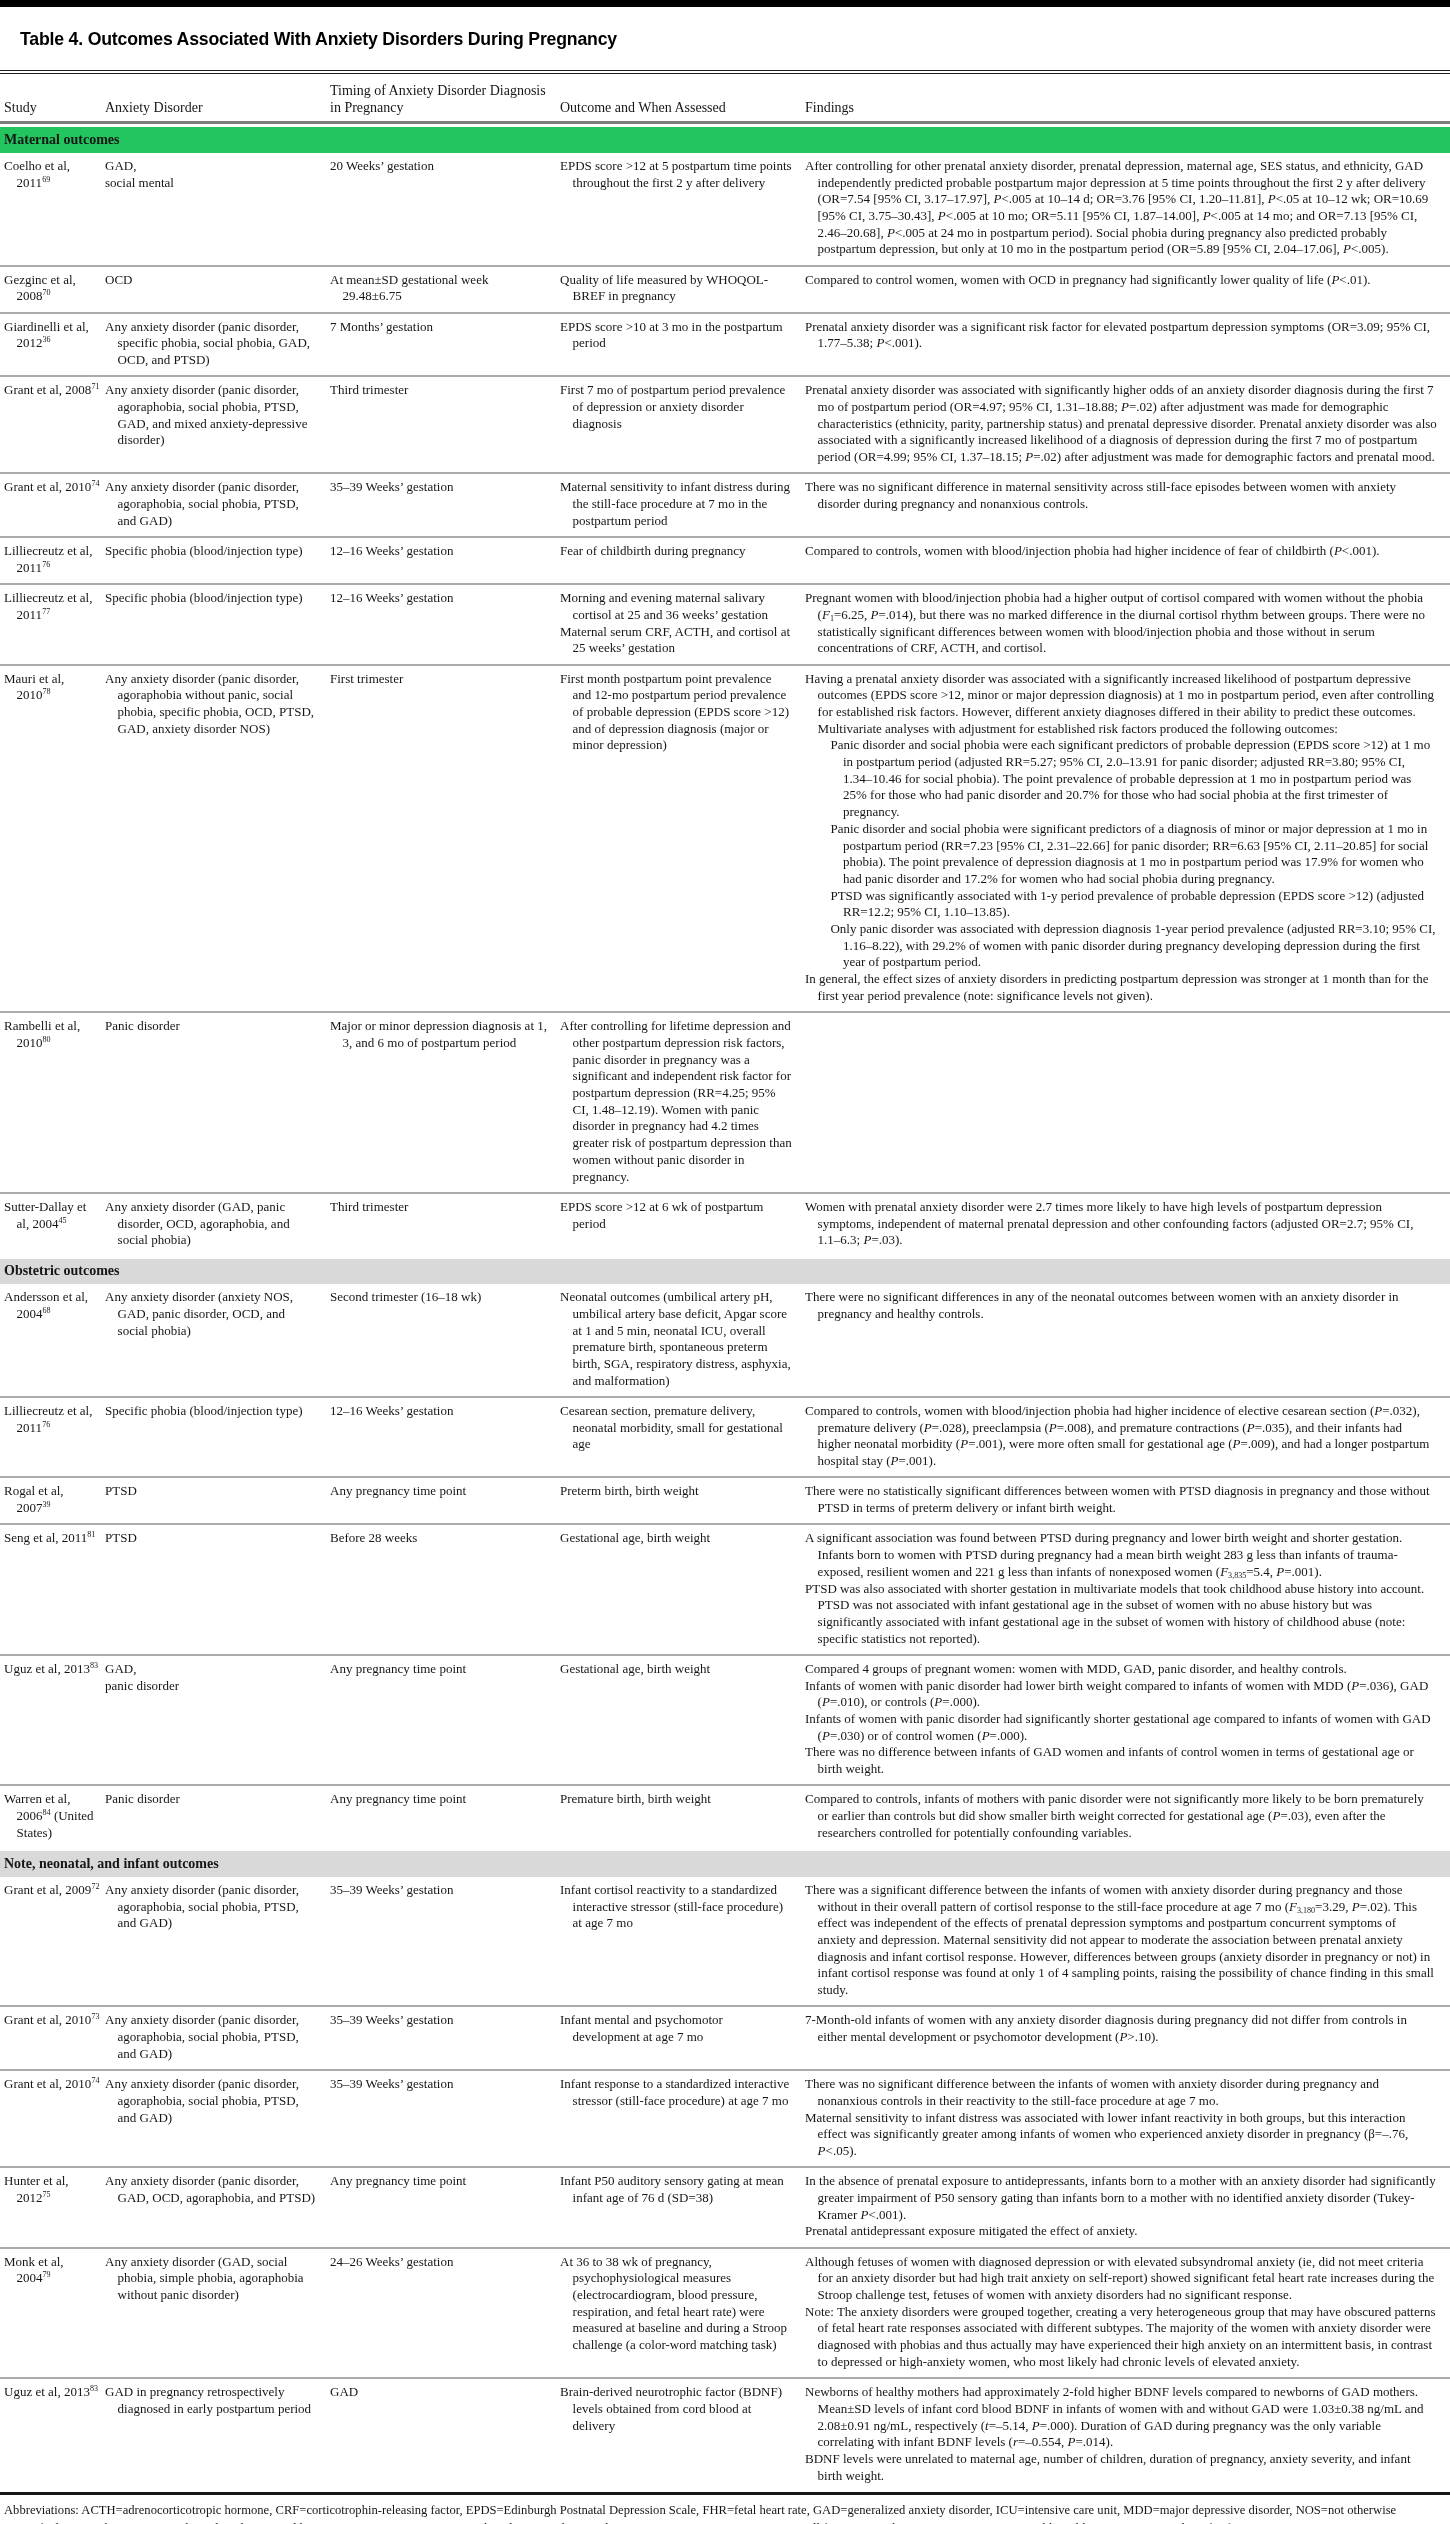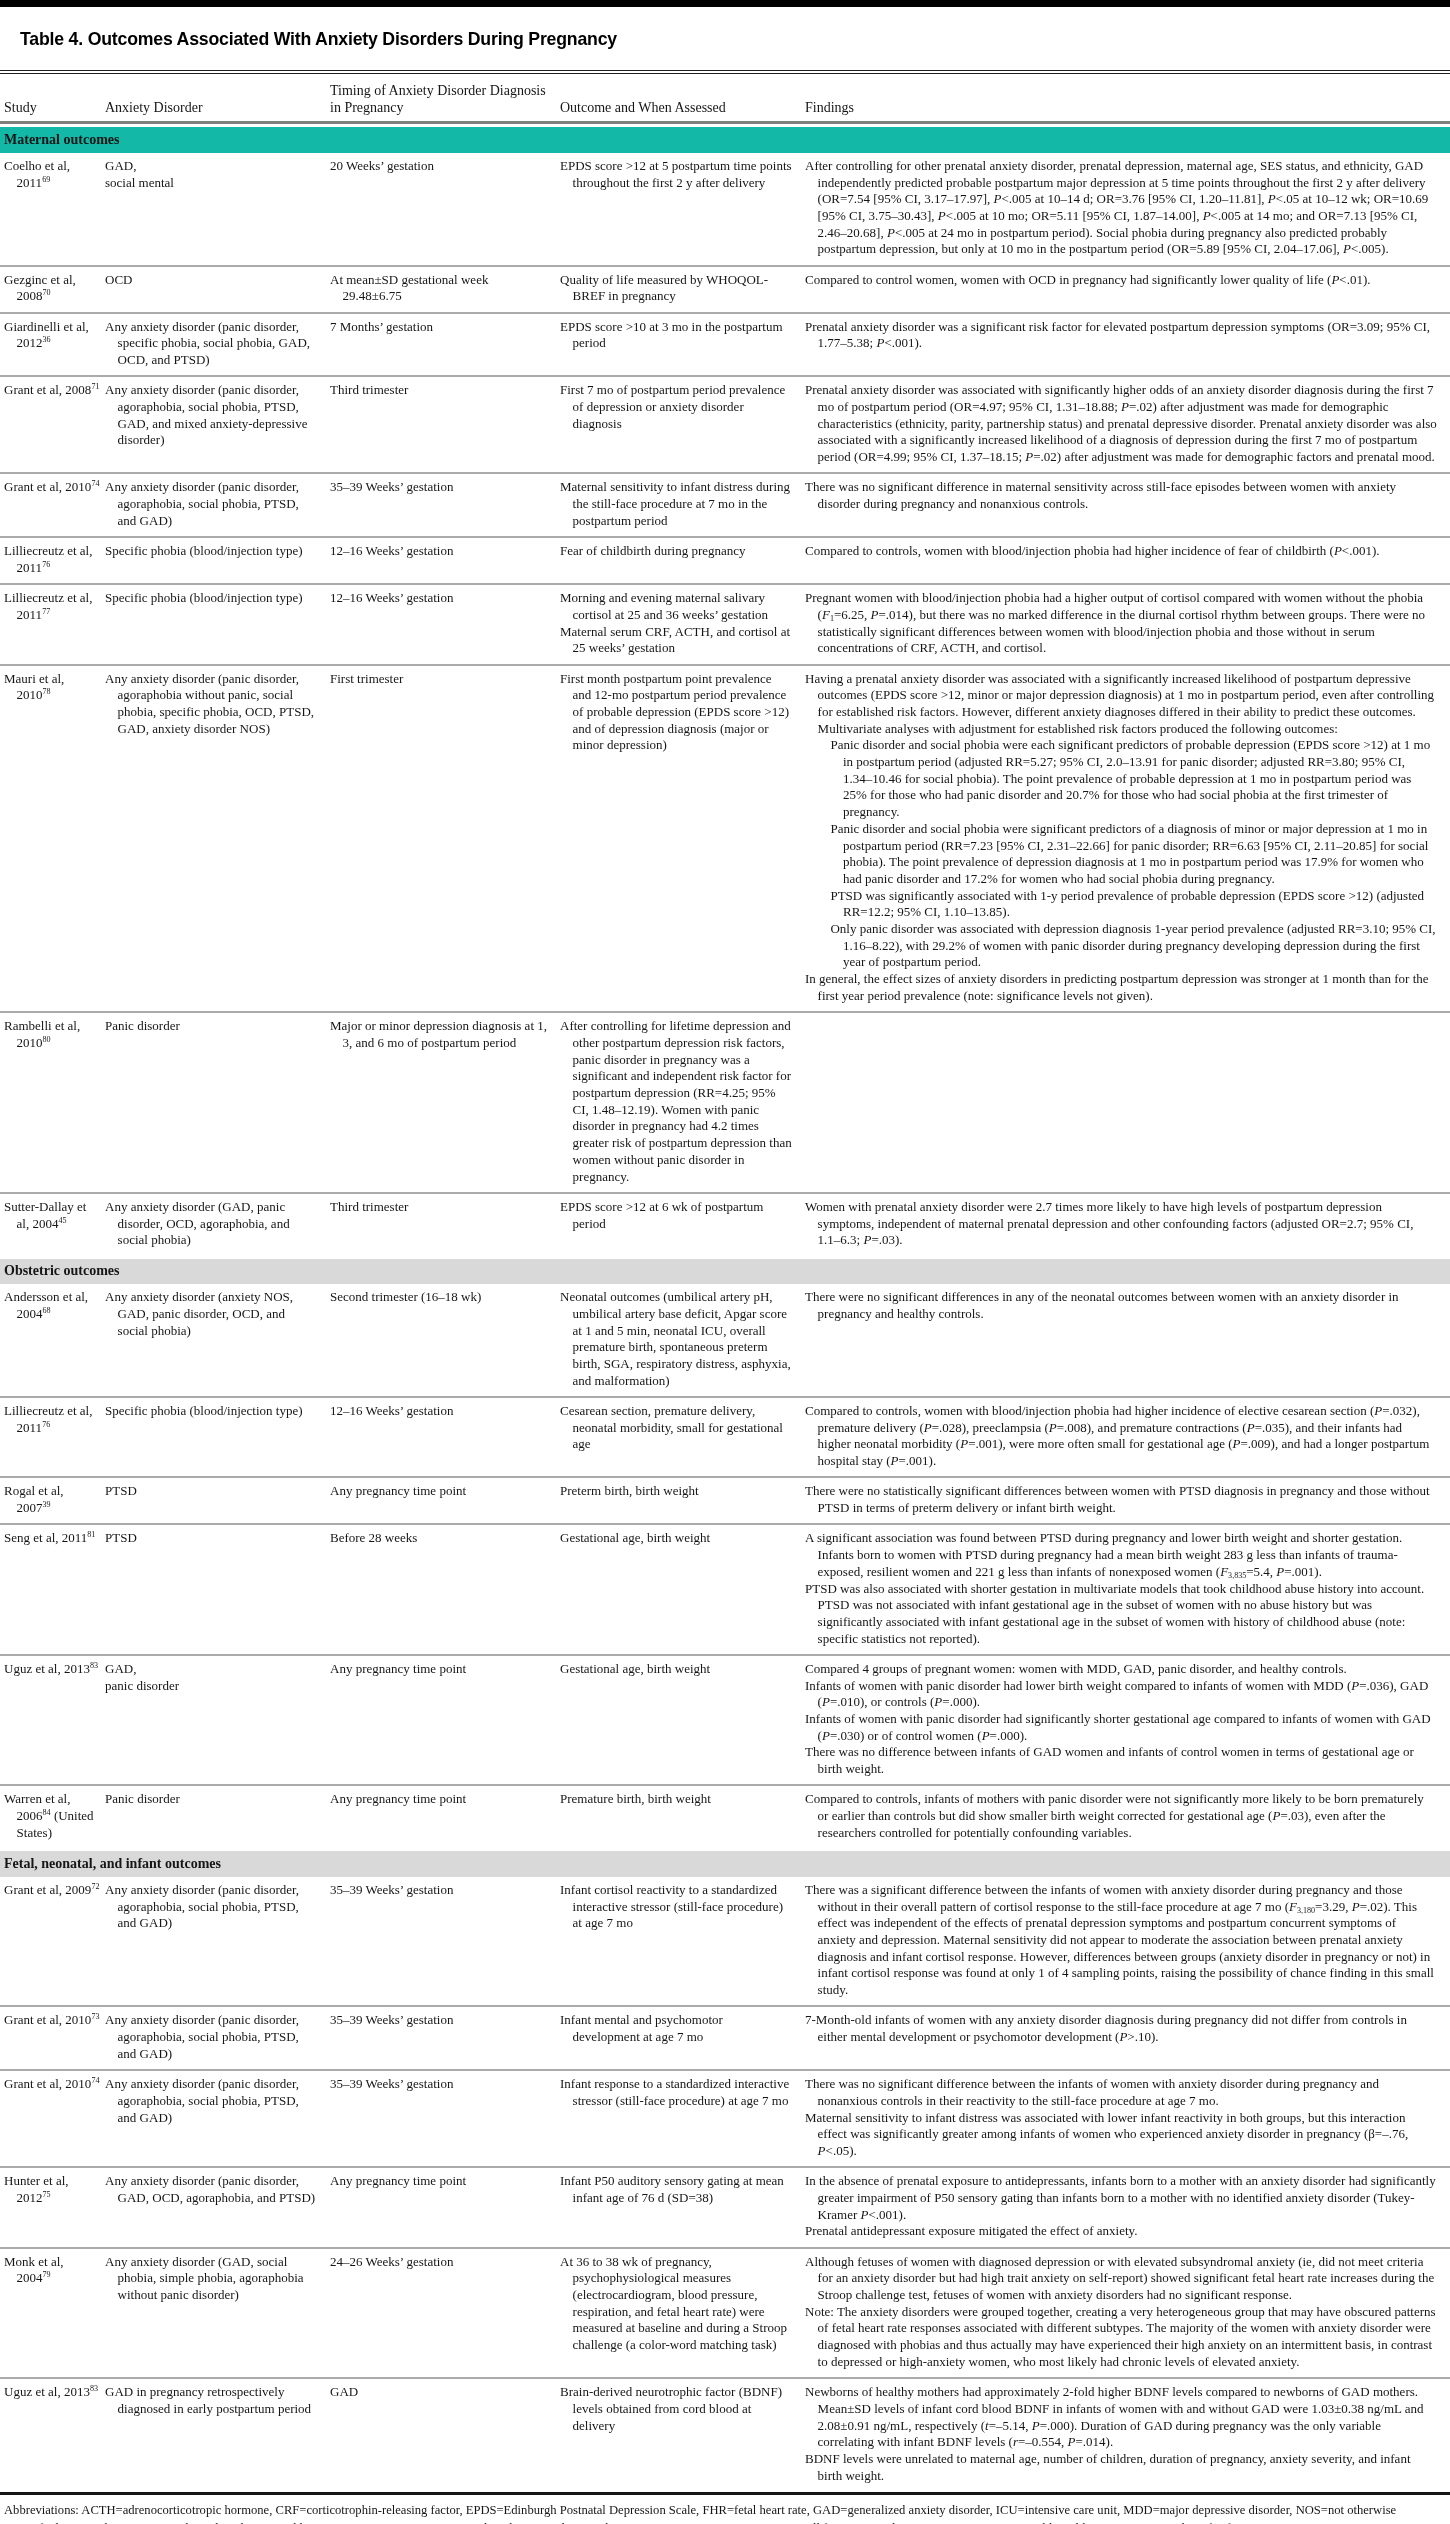--- a/index.html
+++ b/index.html
@@ -36,21 +36,21 @@
 
   <div class="grid thead">
     <div class="hc c1">Study</div>
     <div class="hc c2">Anxiety Disorder</div>
     <div class="hc c3">Timing of Anxiety Disorder Diagnosis in Pregnancy</div>
     <div class="hc c4">Outcome and When Assessed</div>
     <div class="hc c5">Findings</div>
   </div>
 
   <div id="tbody">
-      <div class="band" style="background: #14b8a6;">Maternal outcomes</div>
+      <div class="band" style="background: #22c55e;">Maternal outcomes</div>
       <div class="grid row first">
         <div class="cell c1">
           <div class="hang">Coelho et al, 2011<sup>69</sup></div>
         </div>
         <div class="cell c2">
           <div class="hang">GAD,</div>
           <div class="hang">social mental</div>
         </div>
         <div class="cell c3">
           <div class="hang">20 Weeks’ gestation</div>
@@ -319,21 +319,21 @@
         <div class="cell c3">
           <div class="hang">Any pregnancy time point</div>
         </div>
         <div class="cell c4">
           <div class="hang">Premature birth, birth weight</div>
         </div>
         <div class="cell c5">
           <div class="fp">Compared to controls, infants of mothers with panic disorder were not significantly more likely to be born prematurely or earlier than controls but did show smaller birth weight corrected for gestational age (<i>P</i>=.03), even after the researchers controlled for potentially confounding variables.</div>
         </div>
       </div>
-      <div class="band" style="background: rgb(217, 217, 217);">Fetal, neonatal, and infant outcomes</div>
+      <div class="band" style="background: rgb(217, 217, 217);">Note, neonatal, and infant outcomes</div>
       <div class="grid row first">
         <div class="cell c1">
           <div class="hang">Grant et al, 2009<sup>72</sup></div>
         </div>
         <div class="cell c2">
           <div class="hang">Any anxiety disorder (panic disorder, agoraphobia, social phobia, PTSD, and GAD)</div>
         </div>
         <div class="cell c3">
           <div class="hang">35–39 Weeks’ gestation</div>
         </div>

